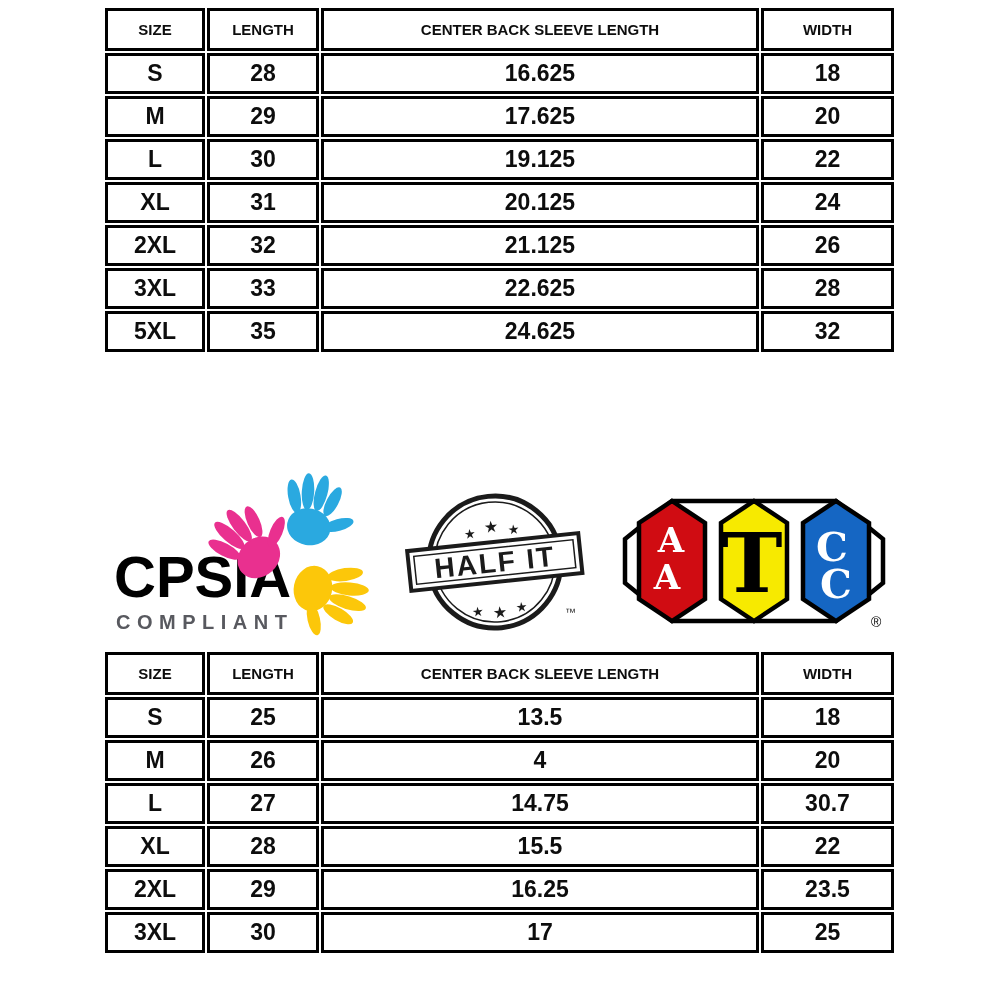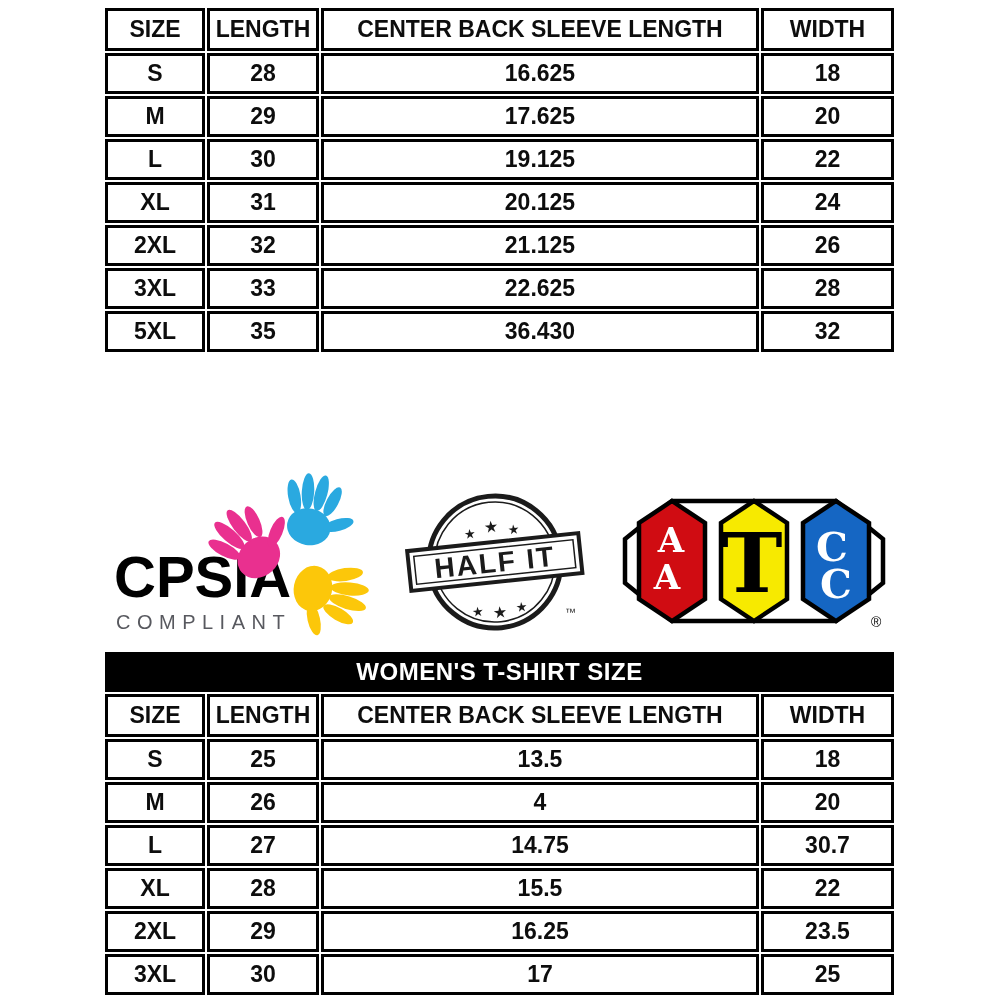--- a/index.html
+++ b/index.html
@@ -26,34 +26,34 @@
     overflow:hidden;
     white-space:nowrap;
   }
   .size-table .title-cell{
     background:#000000;
     color:#ffffff;
     font-size:24px;
     height:34px;
     letter-spacing:0.5px;
   }
-  .size-table th{font-size:23px;height:37px;font-weight:700;margin-left:12px;}
+  .size-table th{font-size:15px;height:37px;font-weight:700;margin-left:12px;}
   .size-table td{font-size:23px;height:35px;}
   #mens-table{left:103px;top:6px;}
   #womens-table{left:103px;top:650px;}
 
   .logo-block{position:absolute;}
   #cpsia-block{left:112px;top:498px;width:310px;height:145px;}
   #cpsia-title{
     position:absolute;left:2px;top:50px;
     font-size:58px;font-weight:700;color:#000000;letter-spacing:0px;line-height:1;
   }
   #cpsia-subtitle{
     position:absolute;left:4px;top:114px;
-    font-size:20px;font-weight:400;color:#58595f;letter-spacing:6.5px;line-height:1;
+    font-size:20px;font-weight:700;color:#58595f;letter-spacing:6.5px;line-height:1;
   }
   #cpsia-hands{position:absolute;left:108px;top:0px;overflow:visible;}
   #halfit-stamp{left:413px;top:492px;overflow:visible;}
   #aatcc-logo{left:621px;top:497px;overflow:visible;}
   .stamp-text{font-family:"Liberation Sans",sans-serif;font-weight:700;}
   .aatcc-letter{font-family:"DejaVu Serif",serif;font-weight:700;}
 </style>
 </head>
 <body>
 
@@ -103,21 +103,21 @@
   </tr>
   <tr>
     <td>3XL</td>
     <td>33</td>
     <td>22.625</td>
     <td>28</td>
   </tr>
   <tr>
     <td>5XL</td>
     <td>35</td>
-    <td>36.430</td>
+    <td>24.625</td>
     <td>32</td>
   </tr>
 </tbody>
   </table>
 
 <div class="logo-block" id="cpsia-block">
   <div id="cpsia-title">CPSIA</div>
   <div id="cpsia-subtitle">COMPLIANT</div>
   <svg id="cpsia-hands" width="160" height="138" viewBox="0 0 160 138">
     <defs>
@@ -173,23 +173,20 @@
 </svg>
 
 <table class="size-table" id="womens-table">
   <colgroup>
     <col style="width:100px">
       <col style="width:112px">
       <col style="width:438px">
       <col style="width:133px">
   </colgroup>
   <tbody>
-      <tr>
-    <td class="title-cell" colspan="4">WOMEN'S T-SHIRT SIZE</td>
-  </tr>
   <tr>
     <th>SIZE</th>
     <th>LENGTH</th>
     <th>CENTER BACK SLEEVE LENGTH</th>
     <th>WIDTH</th>
   </tr>
   <tr>
     <td>S</td>
     <td>25</td>
     <td>13.5</td>

